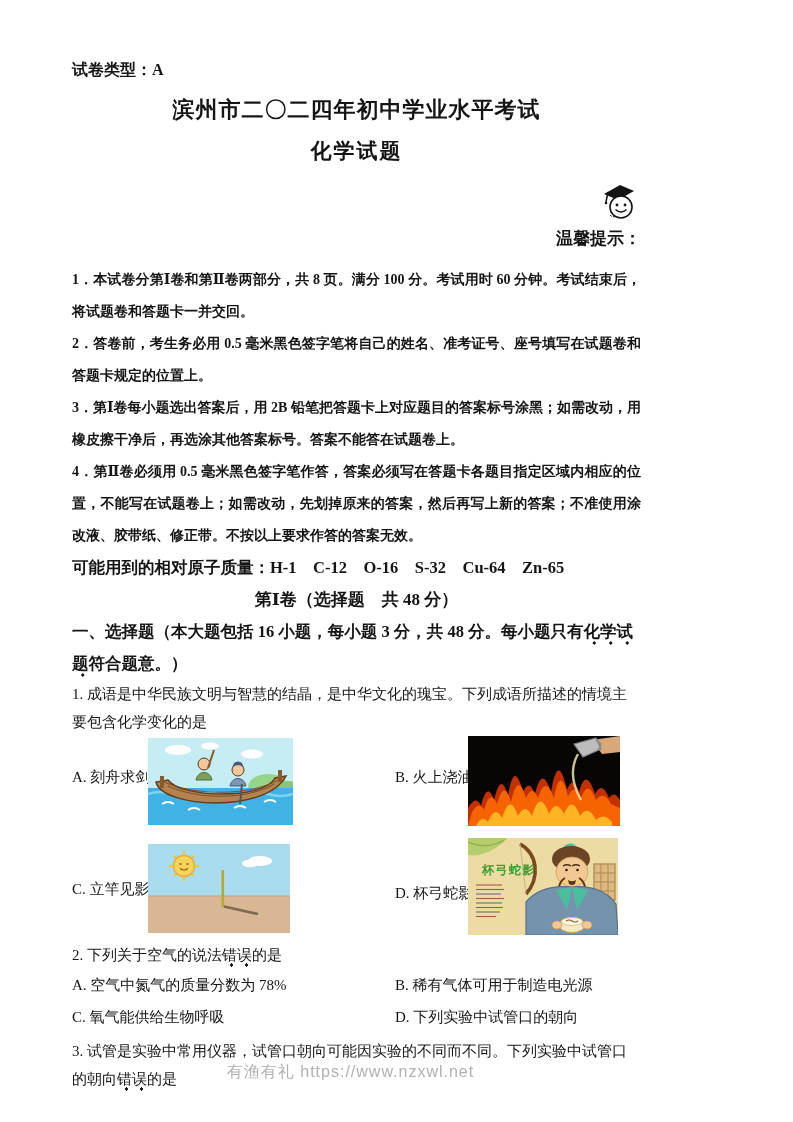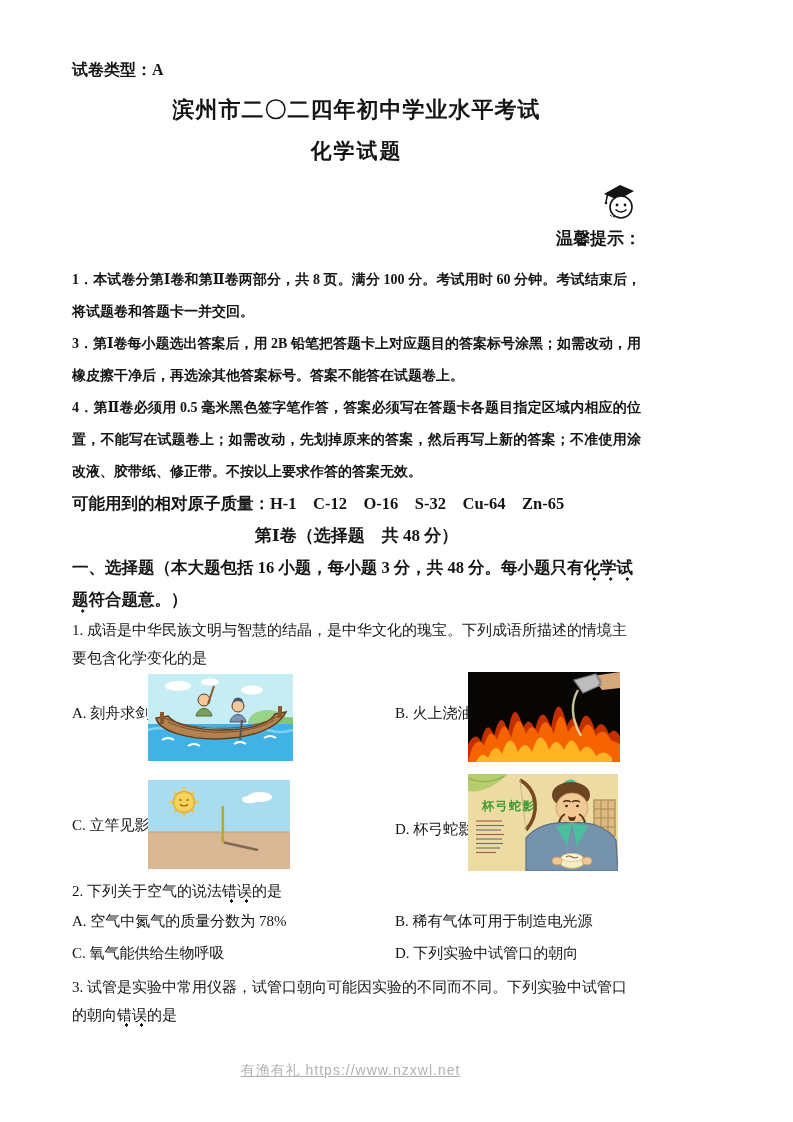--- a/index.html
+++ b/index.html
@@ -29,23 +29,23 @@
     background-position:2px 100%;
     padding-bottom:5px;
   }
   .q1-figures{position:relative;height:205px;}
   .fig-label{position:absolute;font-size:15px;white-space:nowrap;}
   .fig-img{position:absolute;display:block;}
   .opt-row{display:flex;font-size:15px;line-height:32px;}
   .opt-left{width:323px;flex:none;}
   .footer{
     position:absolute;left:0;right:0;top:1062px;
-    text-align:center;font-size:14px;
+    text-align:center;font-size:16px;
     font-family:"Liberation Sans","DejaVu Sans",sans-serif;
-    color:#b1b1b1;letter-spacing:1px;text-decoration:underline;
+    color:#b1b1b1;letter-spacing:1px;
   }
 </style>
 </head>
 <body>
 
 <div class="page">
   <div class="content">
 
     <div class="paper-type">试卷类型：A</div>
     <div class="title">滨州市二〇二四年初中学业水平考试</div>
@@ -61,20 +61,21 @@
           <circle cx="16" cy="24" r="1.4" fill="#141414"></circle>
           <circle cx="24" cy="24" r="1.4" fill="#141414"></circle>
           <path d="M14.5,28.5 Q20,33.5 25.5,28.5" fill="none" stroke="#141414" stroke-width="1.5"></path>
           <path d="M9,34 q3,3 6,1" fill="none" stroke="#141414" stroke-width="1" stroke-dasharray="2 1.5"></path>
         </svg>
       </span>
       <span class="notice-label">温馨提示：</span>
     </div>
 
     <p class="ins" style="margin-top:12px">1．本试卷分第Ⅰ卷和第Ⅱ卷两部分，共 8 页。满分 100 分。考试用时 60 分钟。考试结束后，将试题卷和答题卡一并交回。</p>
+    <p class="ins">2．答卷前，考生务必用 0.5 毫米黑色签字笔将自己的姓名、准考证号、座号填写在试题卷和答题卡规定的位置上。</p>
     <p class="ins">3．第Ⅰ卷每小题选出答案后，用 2B 铅笔把答题卡上对应题目的答案标号涂黑；如需改动，用橡皮擦干净后，再选涂其他答案标号。答案不能答在试题卷上。</p>
     <p class="ins">4．第Ⅱ卷必须用 0.5 毫米黑色签字笔作答，答案必须写在答题卡各题目指定区域内相应的位置，不能写在试题卷上；如需改动，先划掉原来的答案，然后再写上新的答案；不准使用涂改液、胶带纸、修正带。不按以上要求作答的答案无效。</p>
 
     <p class="atomic">可能用到的相对原子质量：H-1　C-12　O-16　S-32　Cu-64　Zn-65</p>
     <p class="part1">第Ⅰ卷（选择题　共 48 分）</p>
 
     <p class="sec-head"><span>一、选择题（本大题包括 16 小题，每小题 3 分，共 48 分。每小题只有</span><span class="em">化学试题</span><span>符合题意。）</span></p>
 
     <p class="qtext">1. 成语是中华民族文明与智慧的结晶，是中华文化的瑰宝。下列成语所描述的情境主要包含化学变化的是</p>
 

